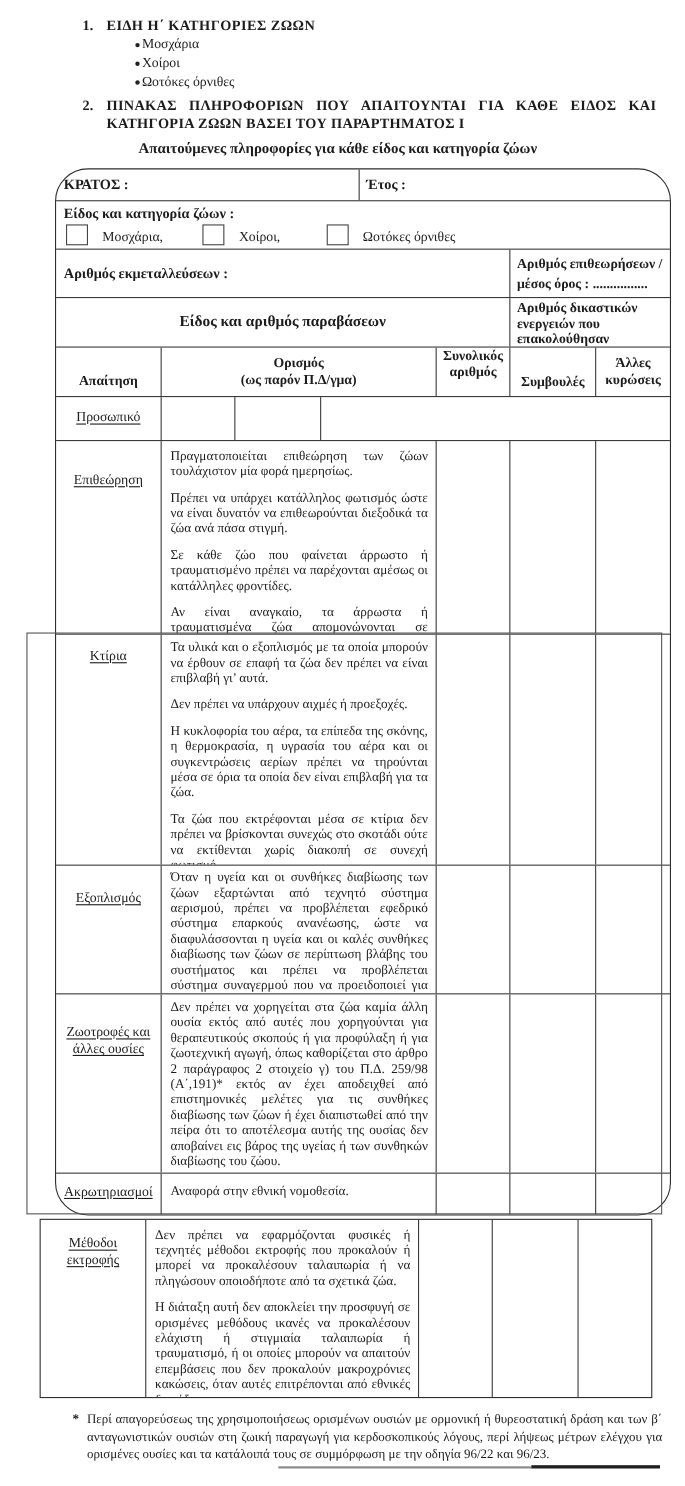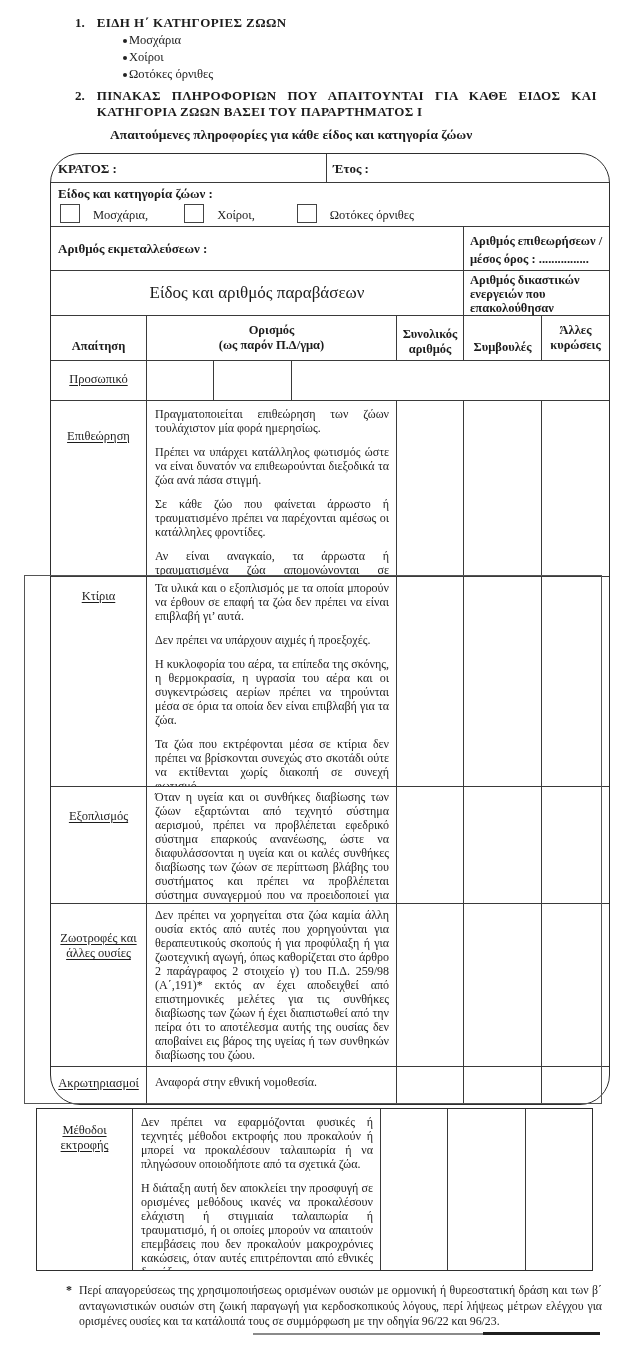--- a/index.html
+++ b/index.html
@@ -15,21 +15,21 @@
   .p2{font-size:13px;font-weight:bold;letter-spacing:.3px;text-align:justify;line-height:16px;}
   .subtitle{font-size:13.5px;font-weight:bold;}
   
   .tbl{border:1.8px solid #2e2e2e;background:#fff;}
   .trow{display:flex;border-bottom:1.5px solid #3a3a3a;box-sizing:border-box;}
   .trow.last{border-bottom:none;}
   .tcell{box-sizing:border-box;border-right:1.5px solid #3a3a3a;overflow:hidden;}
   .tcell.last{border-right:none;}
   .lbl{font-weight:bold;font-size:13px;}
   .small-lbl{font-weight:bold;font-size:12.5px;line-height:15px;}
-  .big-center{font-weight:normal;font-size:17px;}
+  .big-center{font-weight:bold;font-size:14px;}
   .colhead{font-weight:bold;font-size:12.5px;line-height:15px;text-align:center;}
   .req{font-size:12.5px;text-decoration:underline;text-underline-offset:2px;text-align:center;line-height:15px;}
   .def{font-size:12px;line-height:14px;text-align:justify;padding:4px 7px 0 8px;}
   .def p{margin:0 0 10px 0;}
   .ckbox{width:20px;height:19px;border:1.6px solid #444;box-sizing:border-box;background:#fff;}
   .ckrow-item{display:flex;align-items:flex-end;gap:13px;font-size:12.5px;}
   
   .outer-frame{border:1.3px solid #555;pointer-events:none;background:transparent;}
   .footnote{font-size:11.8px;line-height:15.5px;text-align:justify;}
   .rule{background:#8a8a8a;height:1.5px;}
@@ -56,21 +56,21 @@
     <span class="bullet-dot"></span>
     <span>Ωοτόκες όρνιθες</span>
   </div>
 </div>
 
 <div class="abs" style="left:75px;top:88px;display:flex;gap:12px;width:525px;">
   <span class="h-num">2.</span>
   <span class="p2" style="width:500px;">ΠΙΝΑΚΑΣ ΠΛΗΡΟΦΟΡΙΩΝ ΠΟΥ ΑΠΑΙΤΟΥΝΤΑΙ ΓΙΑ ΚΑΘΕ ΕΙΔΟΣ ΚΑΙ ΚΑΤΗΓΟΡΙΑ ΖΩΩΝ ΒΑΣΕΙ ΤΟΥ ΠΑΡΑΡΤΗΜΑΤΟΣ Ι</span>
 </div>
 
-<div class="abs subtitle" style="left:110px;top:127px;">Απαιτούμενες πληροφορίες για κάθε είδος και κατηγορία ζώων</div>
+<div class="abs subtitle" style="left:126px;top:127px;">Απαιτούμενες πληροφορίες για κάθε είδος και κατηγορία ζώων</div>
 
 <div class="abs tbl" style="left:50px;top:153px;width:558px;border-radius:30px;">
 
   <div class="trow" style="height:29px;">
     <div class="tcell" style="width:276px;padding:5px 0 0 7px;">
       <span class="lbl">ΚΡΑΤΟΣ :</span>
     </div>
     <div class="tcell last" style="flex:1;padding:5px 0 0 6px;">
       <span class="lbl">Έτος :</span>
     </div>
@@ -115,21 +115,21 @@
   </div>
 
   <div class="trow" style="height:45px;">
     <div class="tcell colhead" style="width:96px;display:flex;align-items:flex-end;justify-content:center;padding-bottom:6px;">
       <span>Απαίτηση</span>
     </div>
     <div class="tcell colhead" style="width:250px;display:flex;flex-direction:column;align-items:center;justify-content:center;">
       <span>Ορισμός</span>
       <span>(ως παρόν Π.Δ/γμα)</span>
     </div>
-    <div class="tcell colhead" style="width:67px;display:flex;align-items:flex-end;justify-content:center;padding:0 3px 3px 3px;">
+    <div class="tcell colhead" style="width:67px;display:flex;justify-content:center;padding:0 3px 3px 3px;">
       <span>Συνολικός αριθμός</span>
     </div>
     <div class="tcell colhead" style="width:78px;display:flex;align-items:flex-end;justify-content:center;padding-bottom:5px;">
       <span>Συμβουλές</span>
     </div>
     <div class="tcell colhead last" style="flex:1;display:flex;align-items:center;justify-content:center;padding:0 6px;">
       <span>Άλλες κυρώσεις</span>
     </div>
   </div>
 

